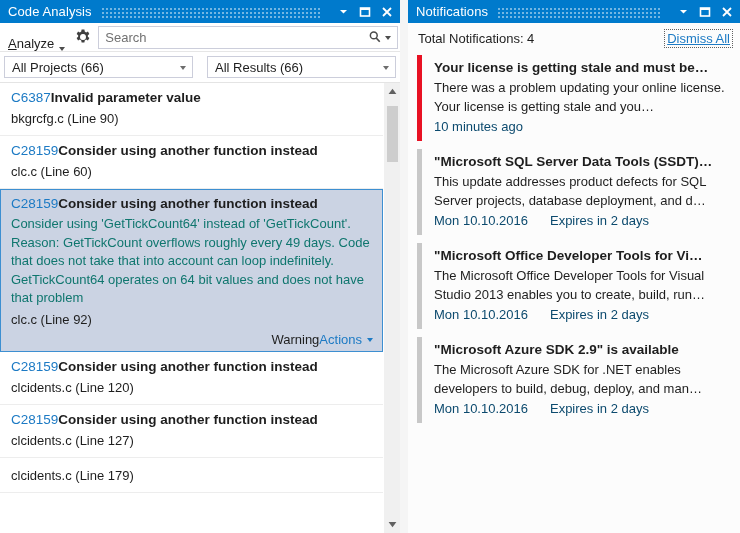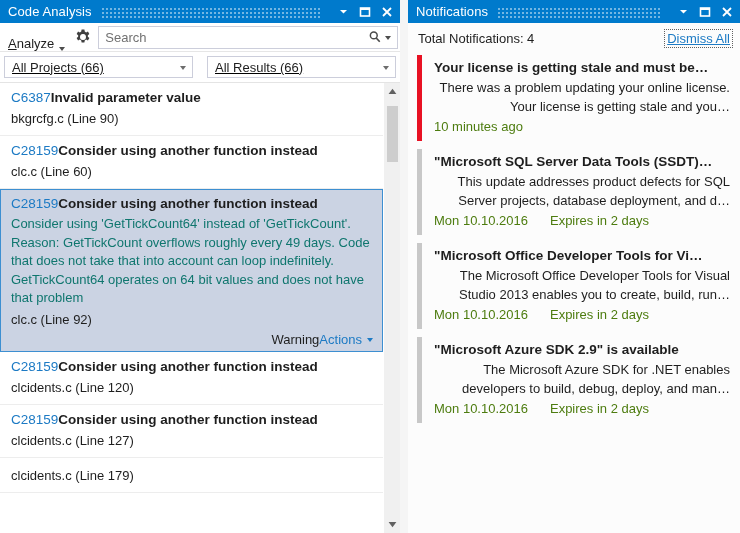--- a/index.html
+++ b/index.html
@@ -120,21 +120,20 @@
 
   .ca-filters {
     height: 30px;
     display: flex;
     align-items: center;
     gap: 14px;
     padding: 0 4px;
     background: #ffffff;
     flex: 0 0 auto;
     box-sizing: border-box;
-    text-decoration: underline;
   }
   .combo {
     flex: 1 1 0;
     height: 22px;
     border: 1px solid #cccedb;
     background: #ffffff;
     display: flex;
     align-items: center;
     justify-content: space-between;
     padding: 0 6px 0 7px;
@@ -307,25 +306,24 @@
     color: #1e1e1e;
     line-height: 19px;
     white-space: nowrap;
     overflow: hidden;
   }
   .nt-desc {
     font-size: 13px;
     color: #1e1e1e;
     line-height: 19px;
     margin-top: 1px;
-    text-align: right;
   }
   .nt-meta {
     font-size: 13px;
-    color: #4d7c0f;
+    color: #0c4a6e;
     line-height: 20px;
     margin-top: 1px;
     display: flex;
     gap: 22px;
   }
 </style>
 </head>
 <body>
 
 <div class="app">

